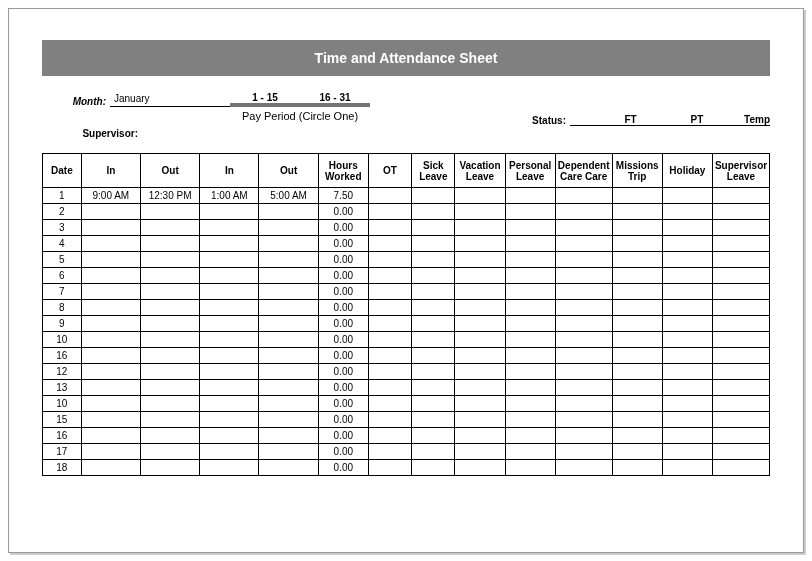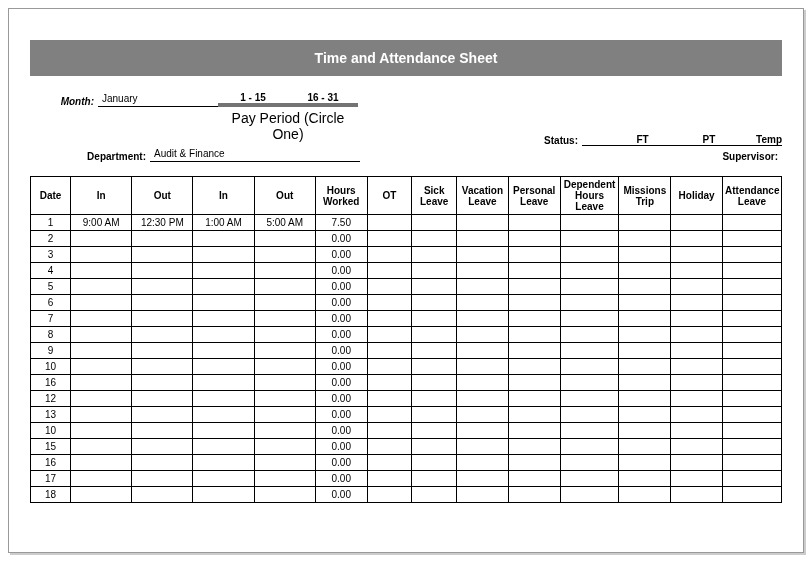--- a/index.html
+++ b/index.html
@@ -8,21 +8,21 @@
     padding: 0;
     font-family: Arial, sans-serif;
     background: #fff;
     width: 812px;
     height: 561px;
     position: relative;
   }
   .page {
     width: 812px;
     height: 561px;
-    padding: 20px 30px;
+    padding: 20px 42px;
     position: relative;
   }
   .page-border {
     position: absolute;
     top: 8px; left: 8px; right: 8px; bottom: 8px;
     border: 1px solid #999;
     box-shadow: 2px 2px 0 #ccc;
     pointer-events: none;
   }
   .title-bar {
@@ -58,21 +58,21 @@
   }
   .val {
     border-bottom: 1px solid #000;
     padding: 0 4px 1px 4px;
     min-height: 14px;
   }
   .month-lbl { width: 68px; font-style: italic; }
   .month-val { width: 120px; }
   .period-opt { width: 70px; text-align: center; border-bottom: 4px solid #737373; font-weight: bold; }
   .period-caption {
-    font-size: 14px;
+    font-size: 11px;
     text-align: center;
     width: 140px;
     margin-left: 188px;
     margin-top: 1px;
     margin-bottom: 4px;
   }
   .dept-lbl { width: 120px; }
   .dept-val { width: 210px; }
   .emp-lbl { width: 100px; }
   .emp-val { width: 200px; text-align: center; font-weight: bold; }
@@ -138,24 +138,20 @@
     <div class="lbl status-lbl">Status:</div>
     <div class="status-val">
       <div class="status-opt">FT</div>
       <div class="status-opt">PT</div>
       <div class="status-opt">Temp</div>
     </div>
   </div>
 </div>
 
 <div class="header-row" style="margin-bottom:0;">
-  <div class="header-left">
-    <div class="lbl dept-lbl">Department:</div>
-    <div class="val dept-val">Audit &amp; Finance</div>
-  </div>
   <div class="header-right">
     <div class="lbl sup-lbl">Supervisor:</div>
   </div>
 </div>
 
 <table class="att">
   <colgroup>
     <col class="c-date">
         <col class="c-time">
         <col class="c-time">
@@ -176,24 +172,24 @@
       <th>Date</th>
       <th>In</th>
       <th>Out</th>
       <th>In</th>
       <th>Out</th>
       <th>Hours Worked</th>
       <th>OT</th>
       <th>Sick Leave</th>
       <th>Vacation Leave</th>
       <th>Personal Leave</th>
-      <th>Dependent Hours Leave</th>
+      <th>Dependent Care Care</th>
       <th>Missions Trip</th>
       <th>Holiday</th>
-      <th>Attendance Leave</th>
+      <th>Supervisor Leave</th>
     </tr>
   </thead>
   <tbody id="att-body">
         <tr>
           <td>1</td>
           <td>9:00 AM</td>
           <td>12:30 PM</td>
           <td>1:00 AM</td>
           <td>5:00 AM</td>
           <td class="right">7.50</td>

